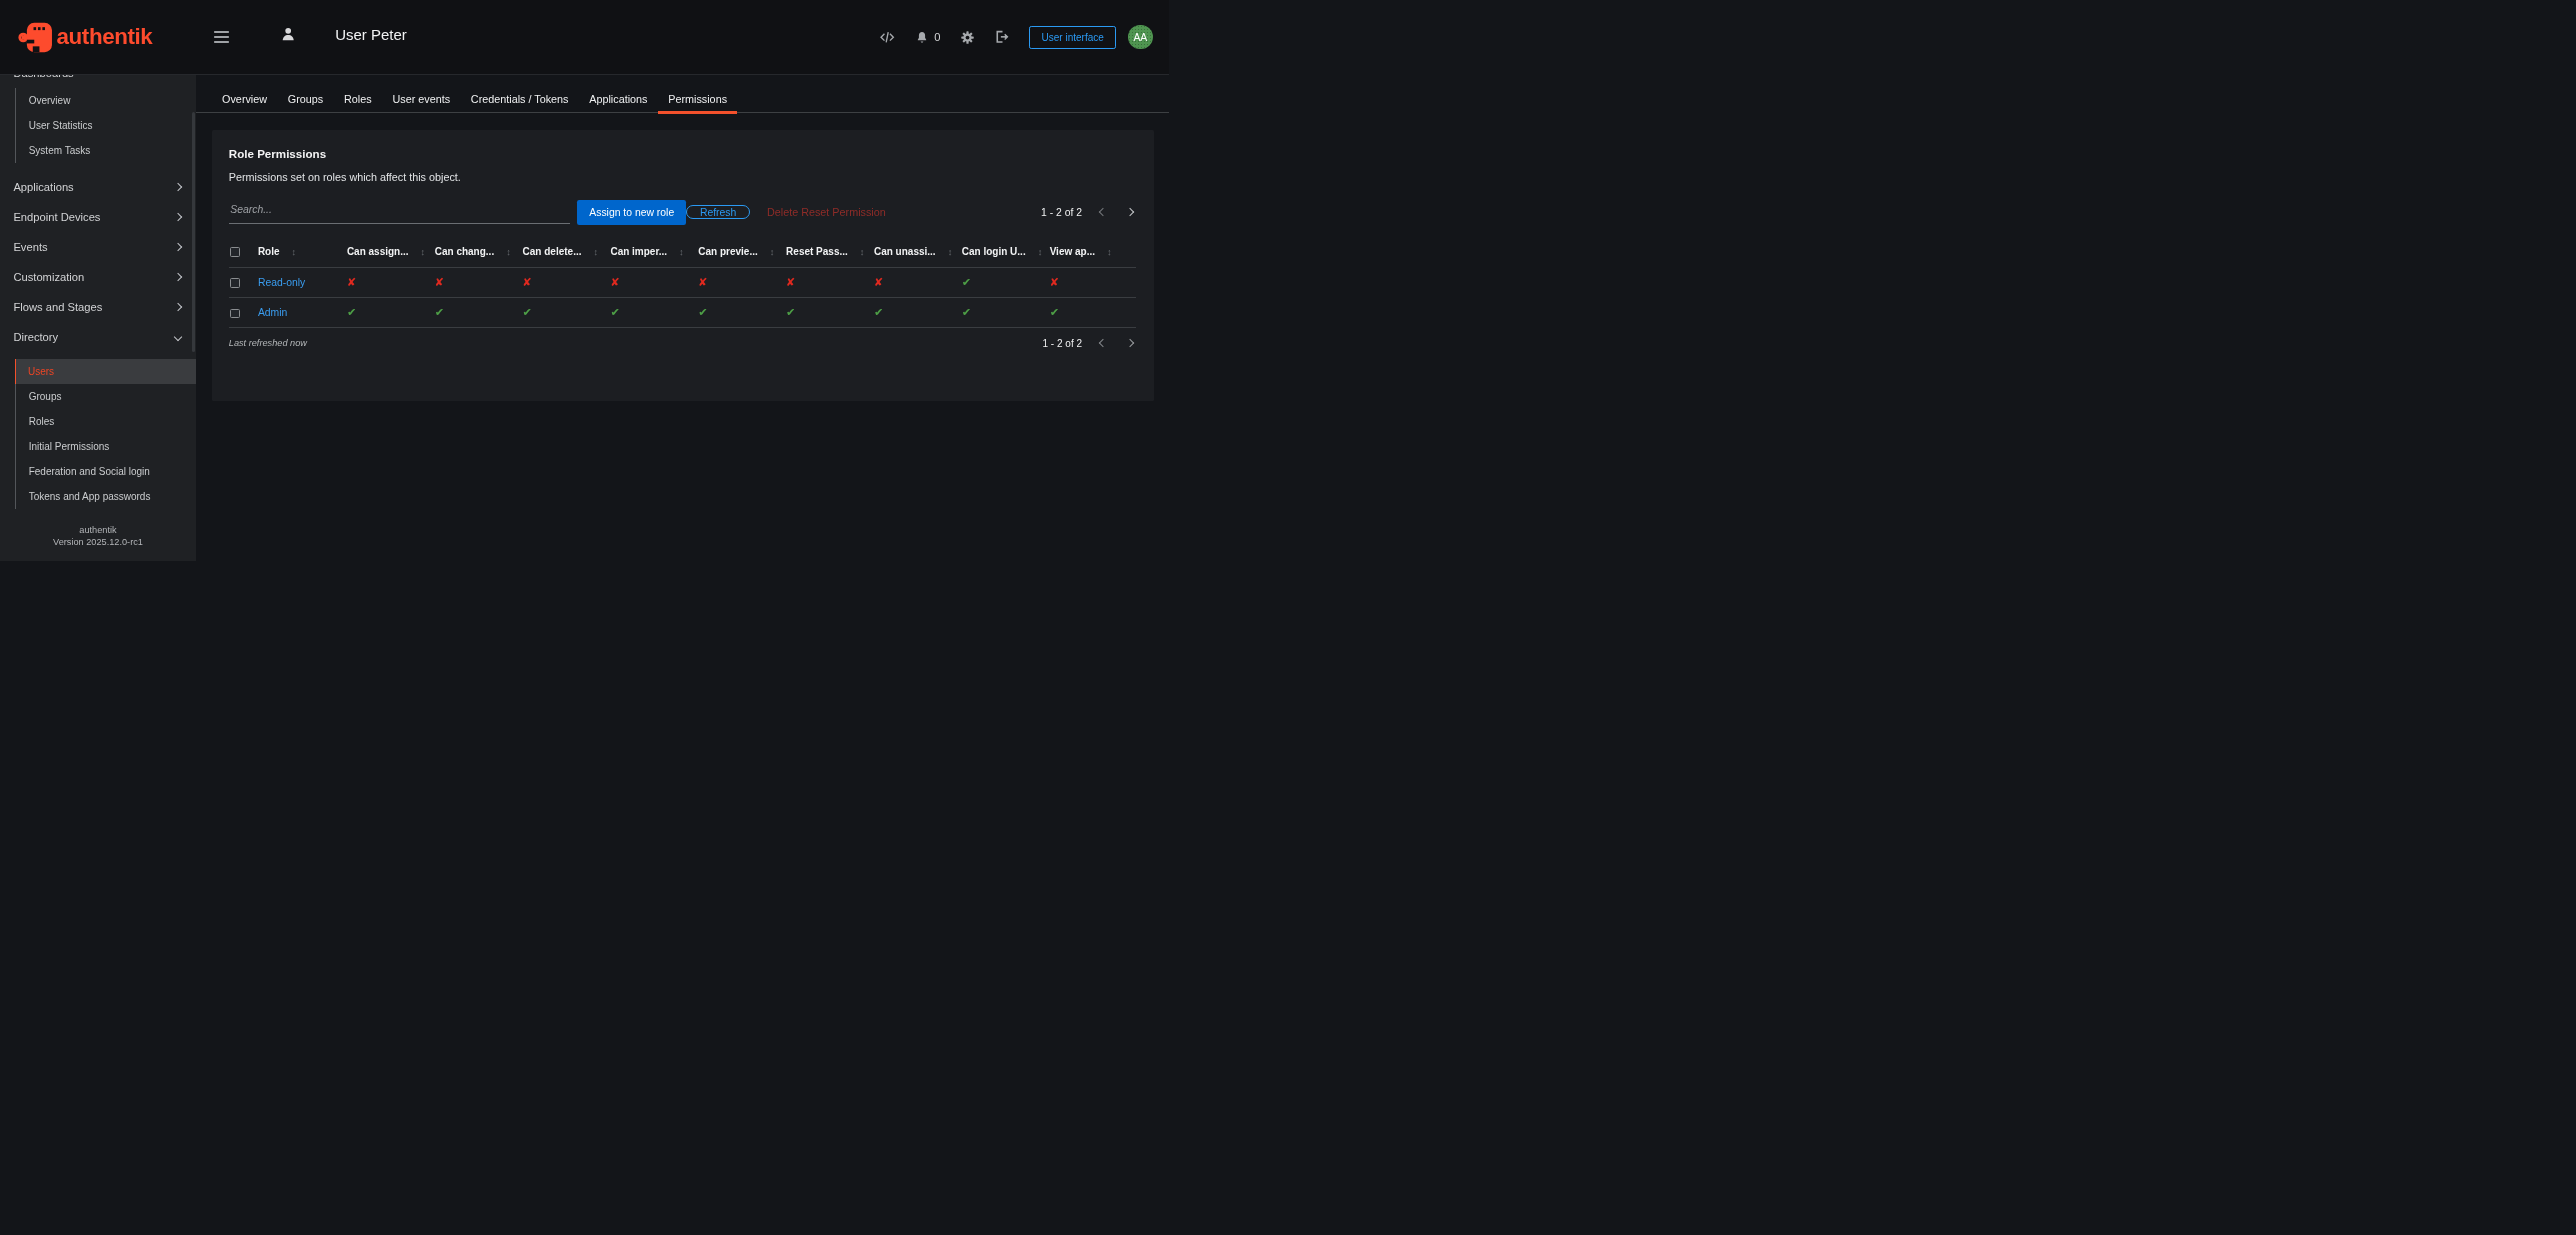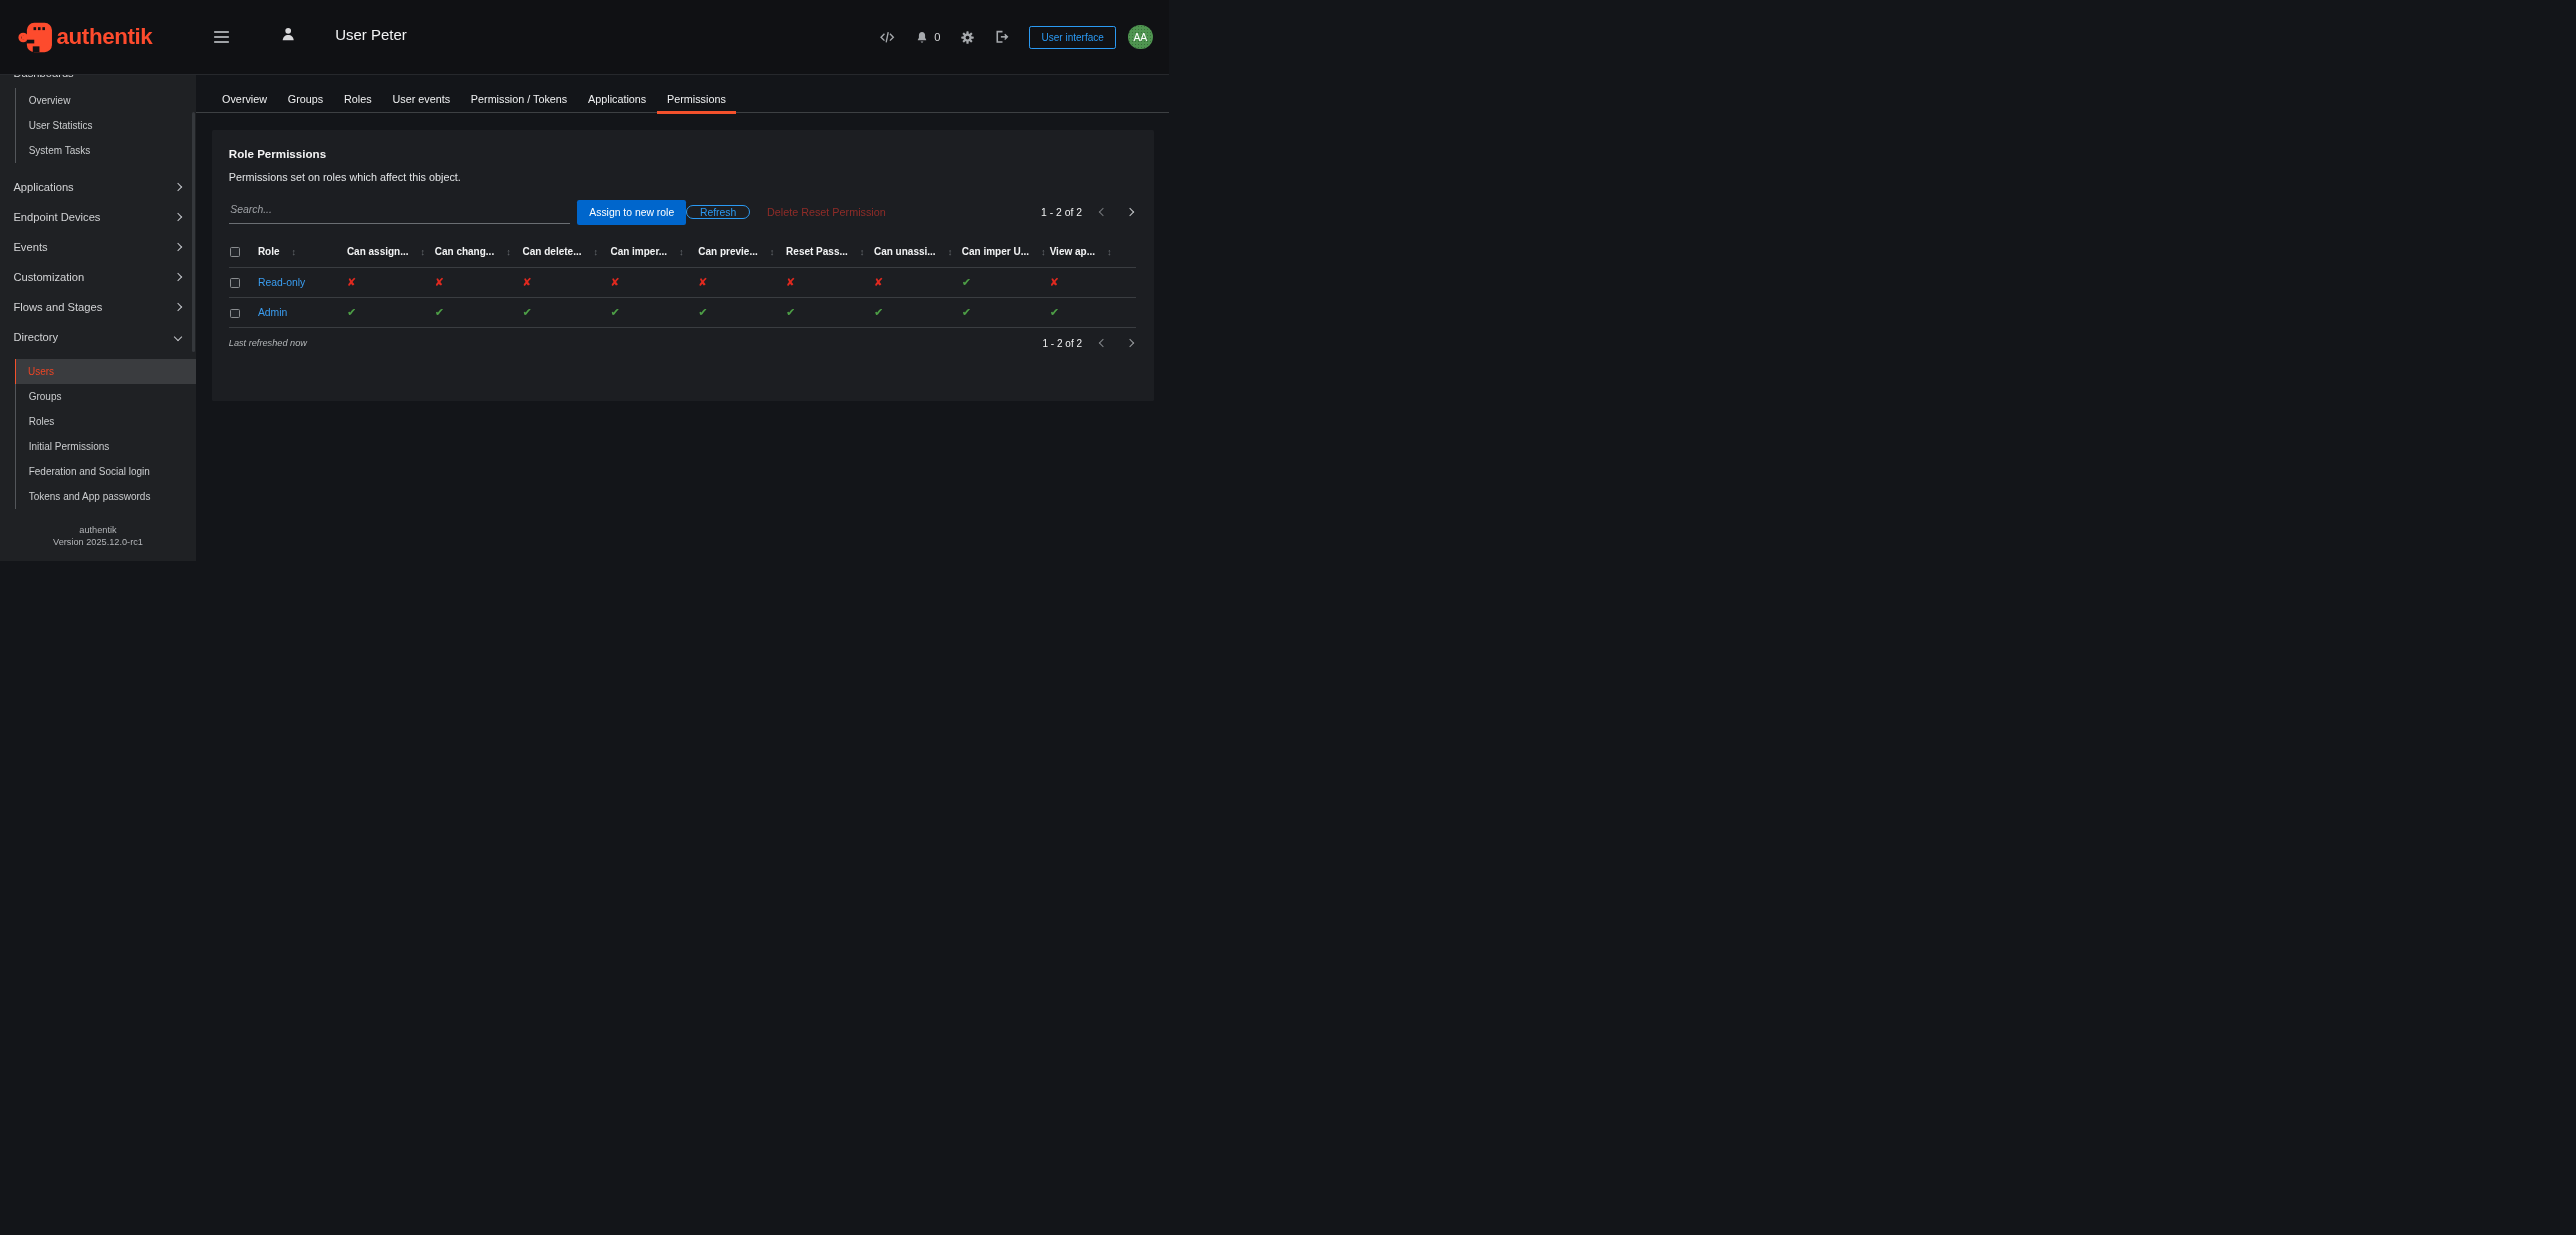--- a/index.html
+++ b/index.html
@@ -223,21 +223,21 @@
       </div>
       <div class="sb-scroll"></div>
     </nav>
 
     <main class="main">
       <div class="tabbar">
         <button class="tab">Overview</button>
         <button class="tab">Groups</button>
         <button class="tab">Roles</button>
         <button class="tab">User events</button>
-        <button class="tab">Permission / Tokens</button>
+        <button class="tab">Credentials / Tokens</button>
         <button class="tab">Applications</button>
         <button class="tab active">Permissions</button>
       </div>
 
       <section class="card">
         <h2 class="card-title">Role Permissions</h2>
         <p class="card-desc">Permissions set on roles which affect this object.</p>
 
         <div class="toolbar">
           <input class="search-input" type="text" placeholder="Search..." style="">
@@ -260,21 +260,21 @@
             <tr id="thead-row">
               <th class="col-check"><span class="checkbox"></span></th>
             <th class="col-role"><span>Role</span><span class="sort">↕</span></th>
                 <th><span>Can assign...</span><span class="sort">↕</span></th>
                 <th><span>Can chang...</span><span class="sort">↕</span></th>
                 <th><span>Can delete...</span><span class="sort">↕</span></th>
                 <th><span>Can imper...</span><span class="sort">↕</span></th>
                 <th><span>Can previe...</span><span class="sort">↕</span></th>
                 <th><span>Reset Pass...</span><span class="sort">↕</span></th>
                 <th><span>Can unassi...</span><span class="sort">↕</span></th>
-                <th><span>Can imper U...</span><span class="sort">↕</span></th>
+                <th><span>Can login U...</span><span class="sort">↕</span></th>
                 <th><span>View ap...</span><span class="sort">↕</span></th>
               </tr>
           </thead>
           <tbody id="tbody">
               <tr>
                 <td class="col-check"><span class="checkbox"></span></td>
                 <td><a class="role-link" href="#">Read-only</a></td>
                 <td><span class="cross">✘</span></td>
                 <td><span class="cross">✘</span></td>
                 <td><span class="cross">✘</span></td>

